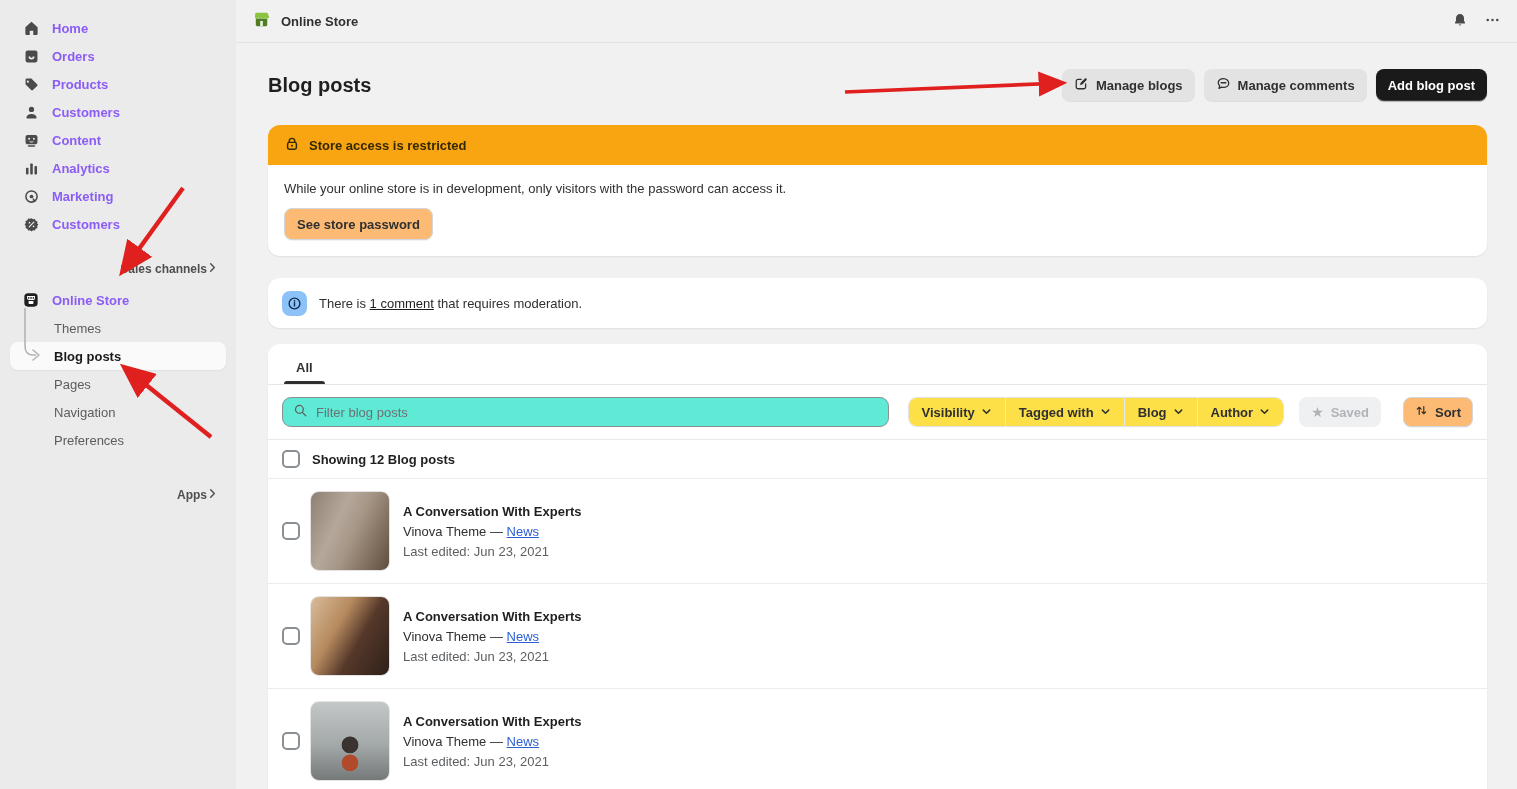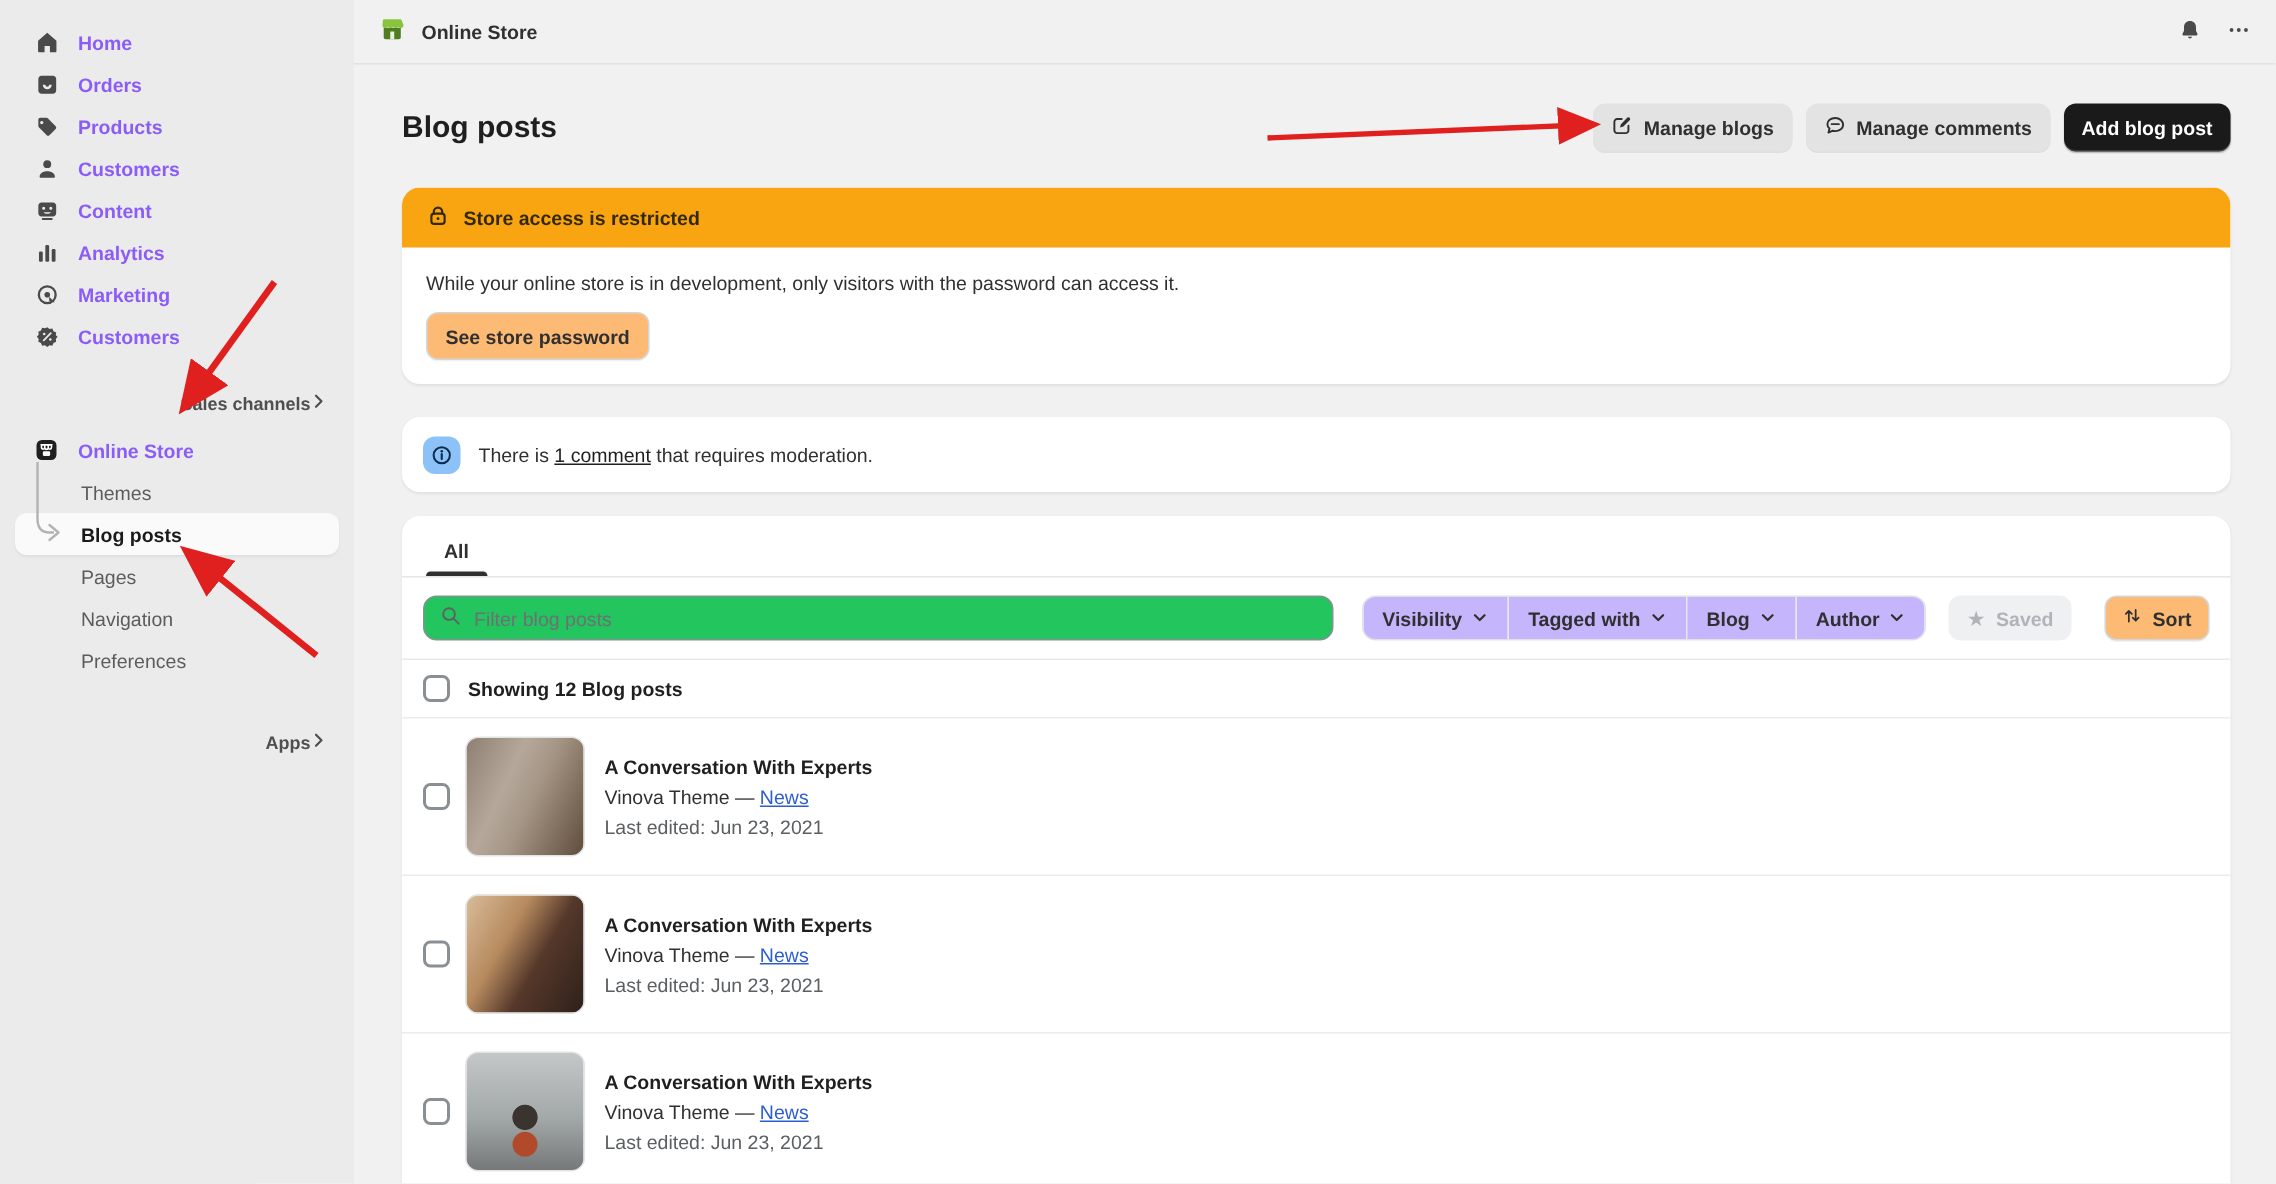--- a/index.html
+++ b/index.html
@@ -55,25 +55,25 @@
   .info-ic{width:25px;height:25px;border-radius:8px;background:var(--info-blue);display:flex;align-items:center;justify-content:center;color:#0d2c4d;}
   .link{color:var(--link-blue);text-decoration:underline;cursor:pointer;}
   .link-dark{color:#1f1f1f;text-decoration:underline;cursor:pointer;}
 
   
   .list-card{margin-top:16px;height:470px;overflow:hidden;}
   .tabs-row{display:flex;padding:6px 12px 0;border-bottom:1px solid #e6e6e6;}
   .tab{padding:10px 16px 9px;font-weight:600;color:#303030;position:relative;cursor:pointer;}
   .tab.active::after{content:"";position:absolute;left:4px;right:4px;bottom:0;height:3px;background:#303030;border-radius:3px 3px 0 0;}
   .filter-row{display:flex;align-items:center;padding:12px 14px;gap:0;}
-  .search-box{flex:1;max-width:649px;height:30px;border:1px solid #898f94;border-radius:9px;display:flex;align-items:center;padding:0 10px;background:#22c55e;}
+  .search-box{flex:1;max-width:649px;height:30px;border:1px solid #898f94;border-radius:9px;display:flex;align-items:center;padding:0 10px;background:#5eead4;}
   .search-box input{border:none;outline:none;flex:1;font-size:13px;font-family:inherit;margin-left:8px;color:#303030;background:transparent;}
   .search-box input::placeholder{color:#6d7175;}
   .seg-group{display:flex;align-items:center;height:30px;border:1px solid #e1e1e1;border-radius:9px;background:#fff;margin-left:19px;overflow:hidden;}
-  .seg-btn{display:flex;align-items:center;gap:6px;height:100%;padding:0 13px;font-weight:600;font-size:13px;color:#303030;background:#c4b5fd;border:none;cursor:pointer;font-family:inherit;}
+  .seg-btn{display:flex;align-items:center;gap:6px;height:100%;padding:0 13px;font-weight:600;font-size:13px;color:#303030;background:#fde047;border:none;cursor:pointer;font-family:inherit;}
   .seg-btn + .seg-btn{border-left:1px solid #e8e8e8;}
   .saved-btn{margin-left:15px;height:30px;}
   .sort-btn{margin-left:22px;height:30px;padding:0 11px;}
   .star{font-size:14px;color:#b0b4b9;}
 
   .select-row{display:flex;align-items:center;gap:12px;padding:10px 14px;border-top:1px solid #e9e9e9;}
   .checkbox{width:18px;height:18px;border:2px solid #8a8f94;border-radius:5px;background:#fff;cursor:pointer;flex:none;}
   .bold{font-weight:700;color:#1f1f1f;}
 
   .post-row{display:flex;align-items:center;padding:12px 14px;border-top:1px solid #ececec;}

